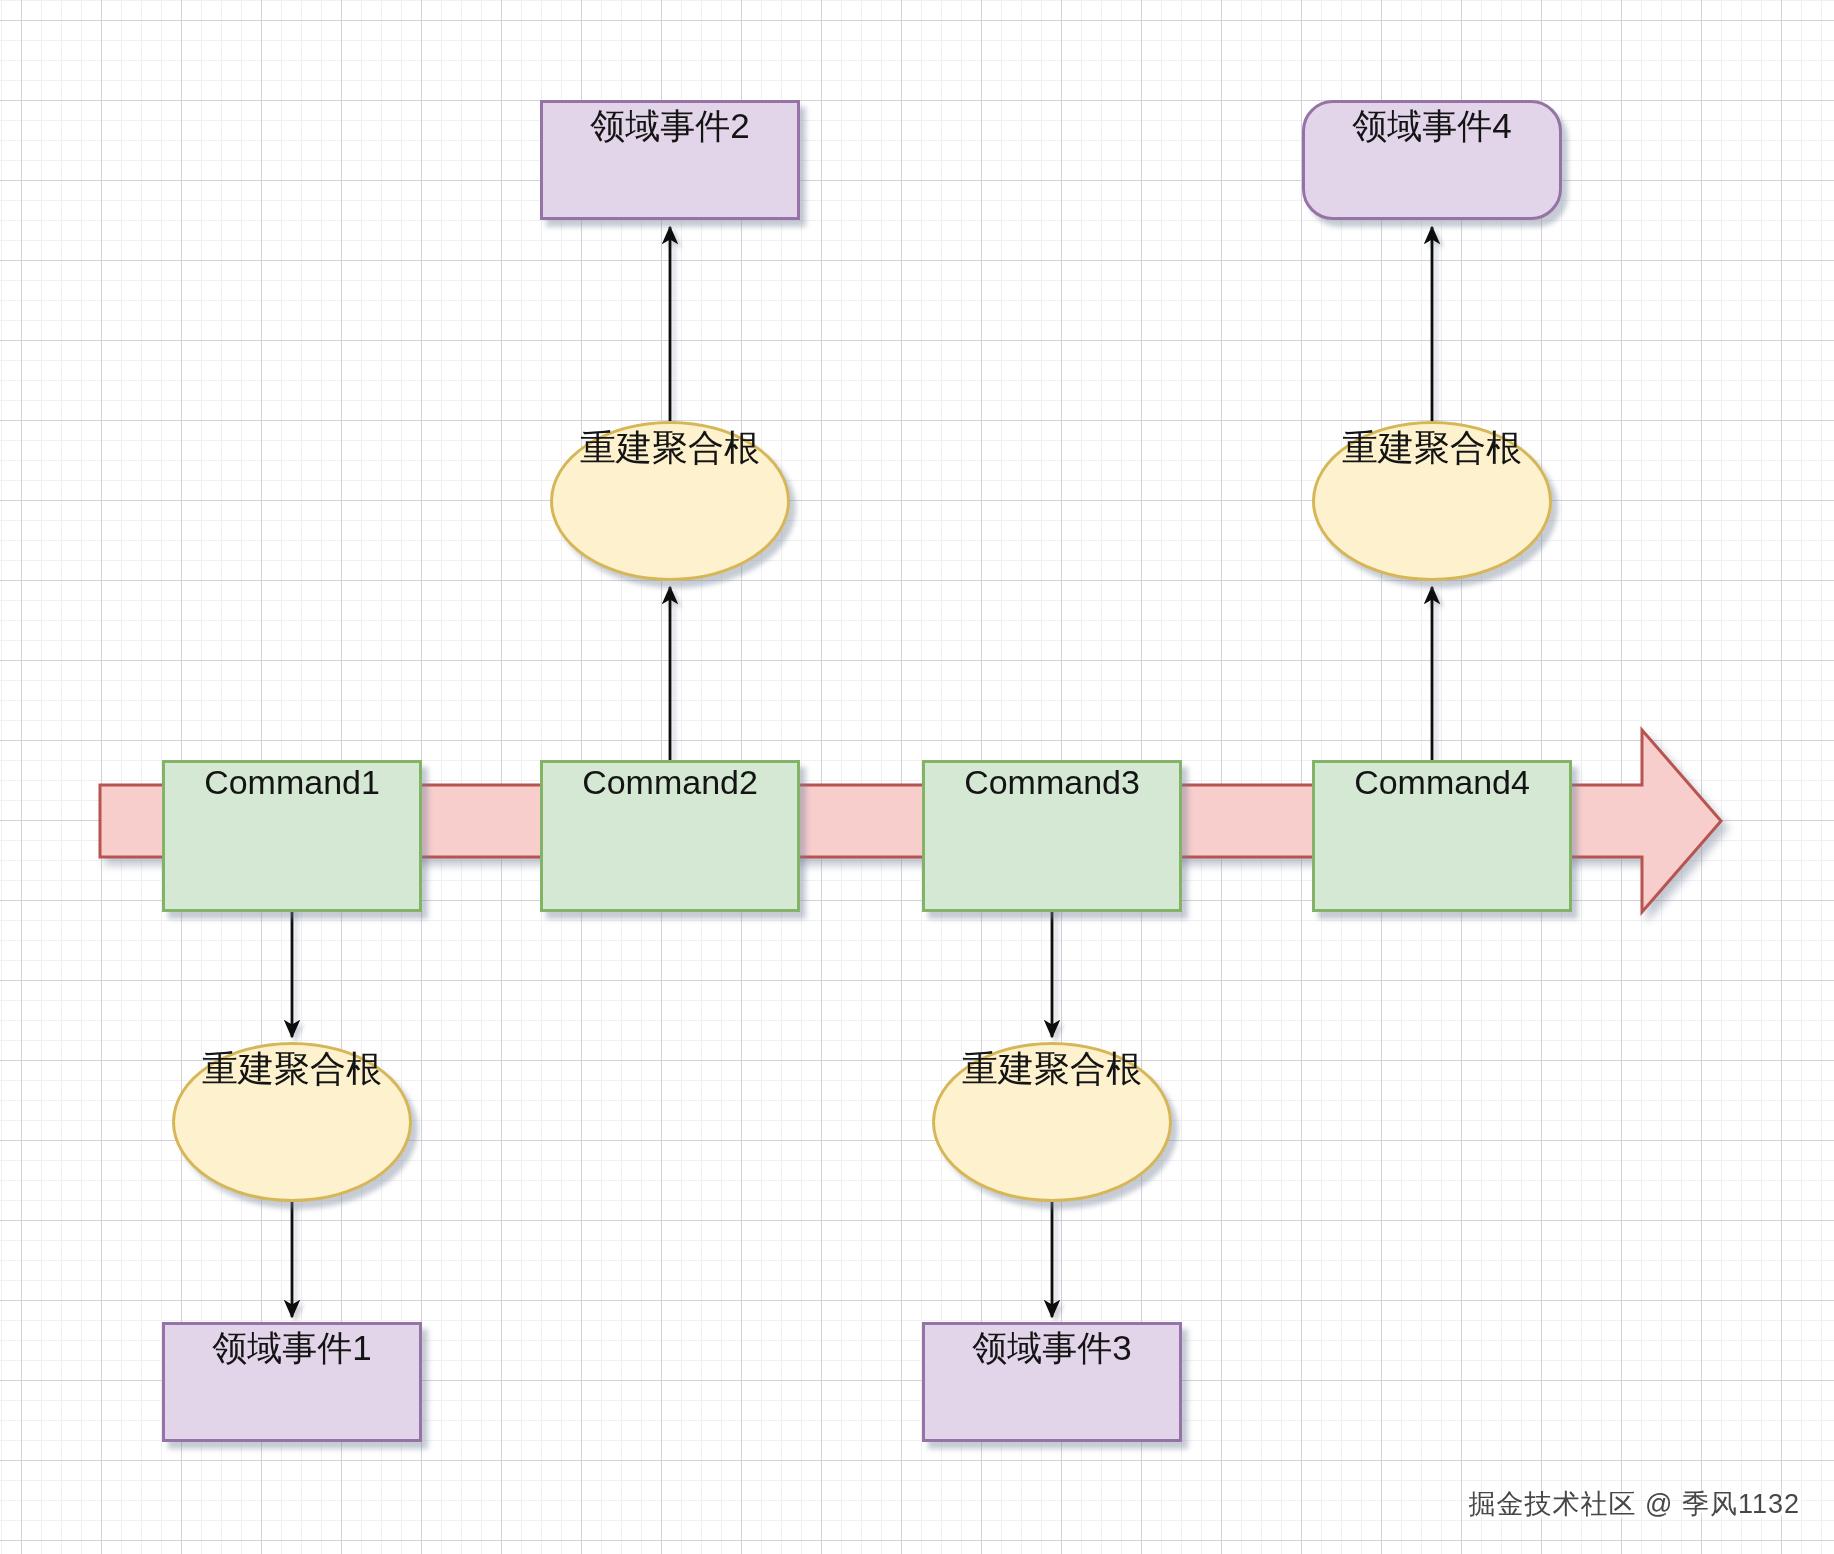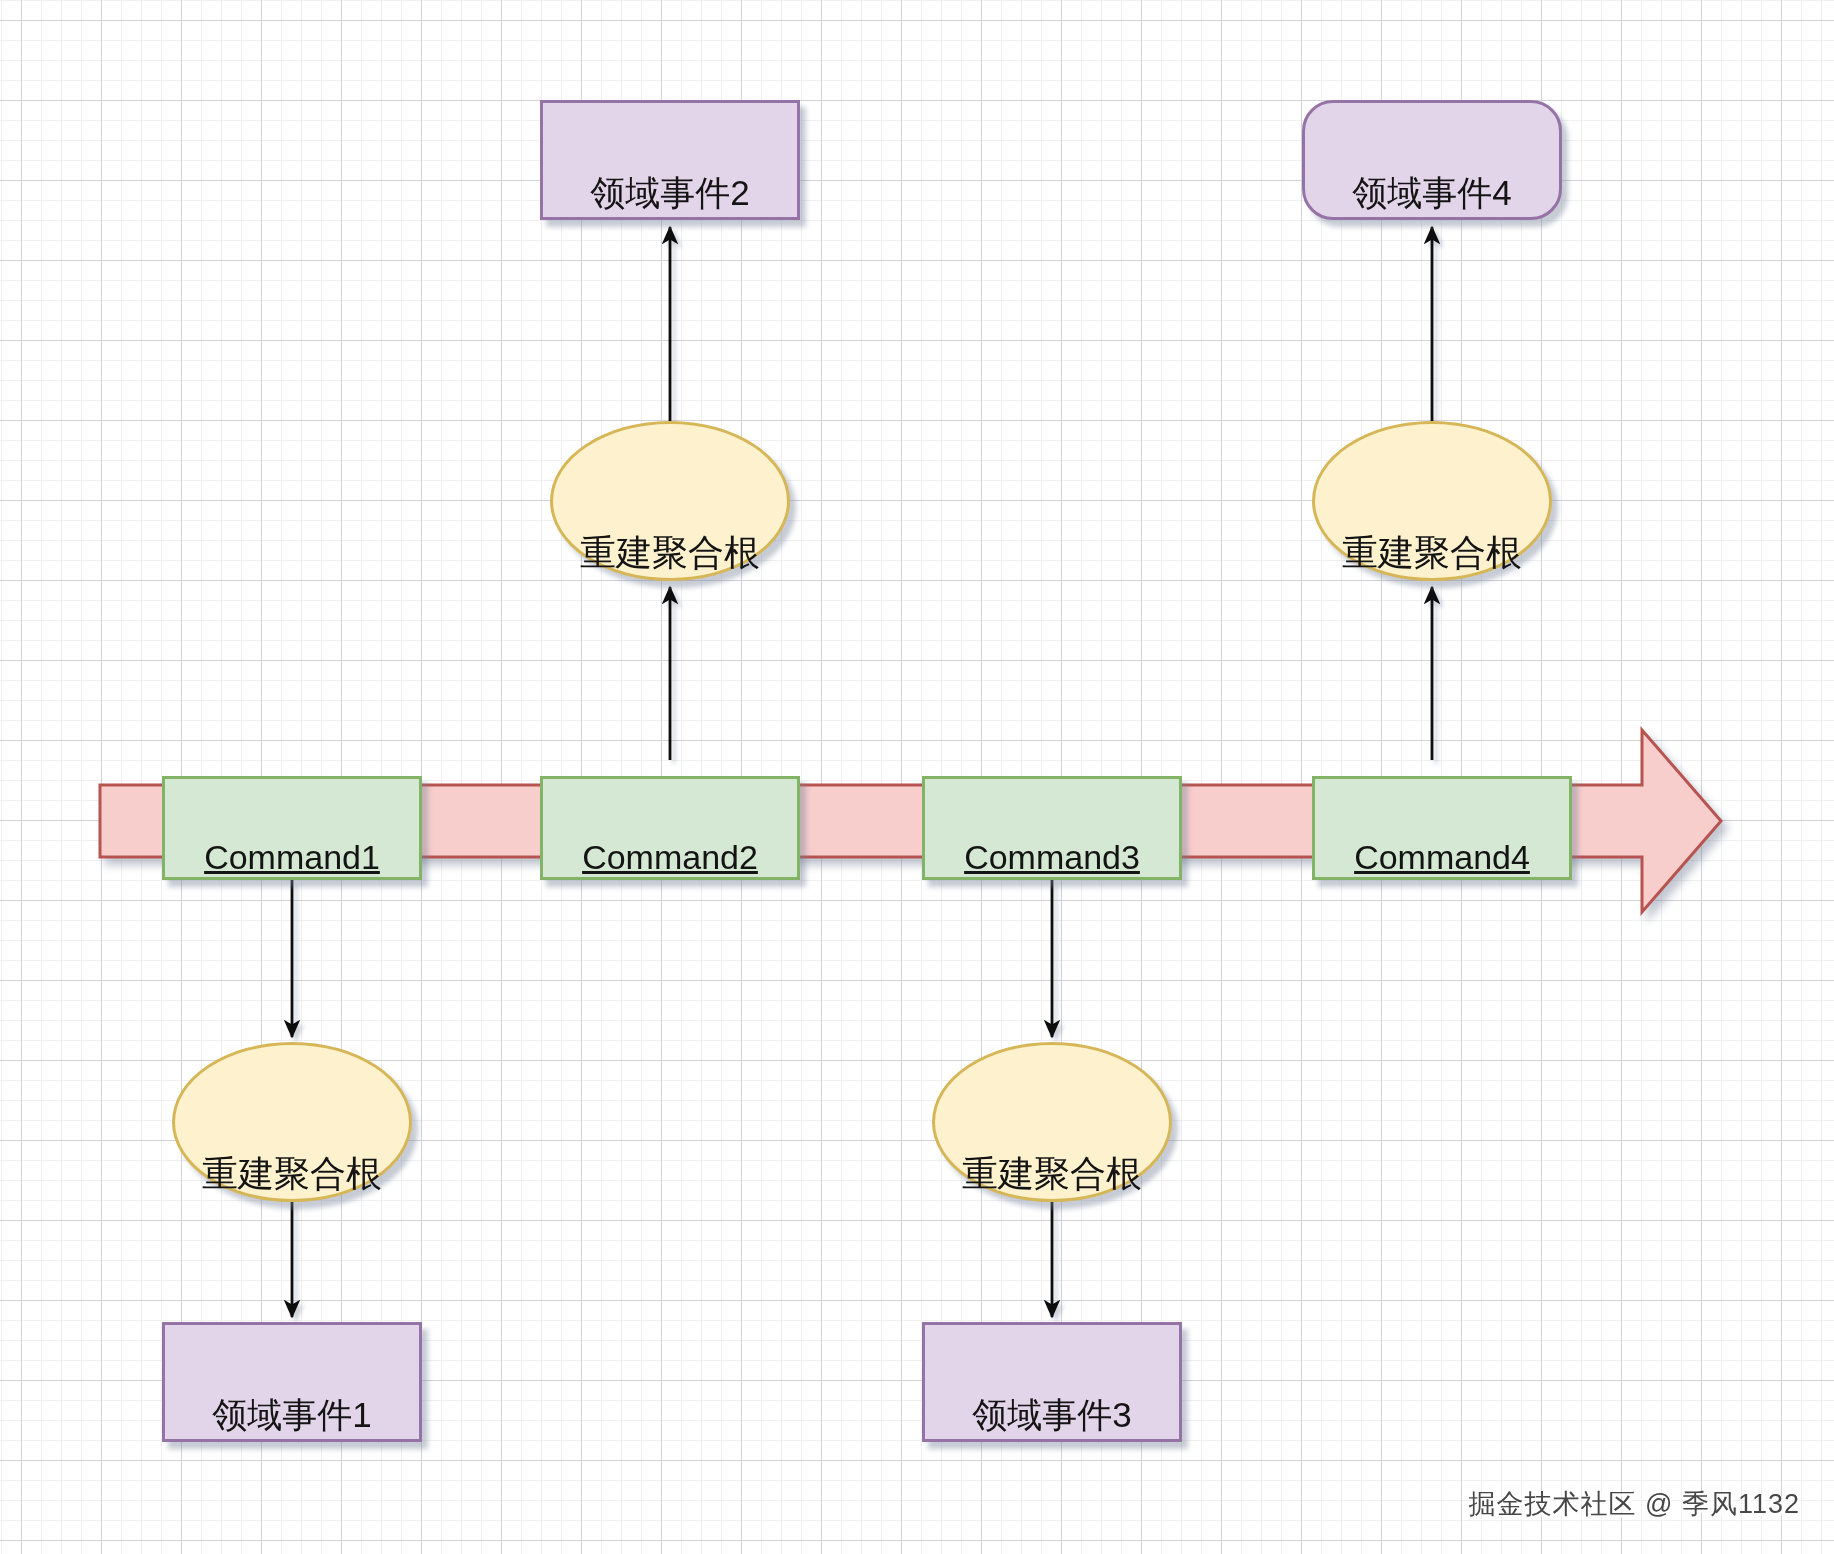--- a/index.html
+++ b/index.html
@@ -47,35 +47,34 @@
     stroke: #0d0d0d;
     stroke-width: 2.8;
   }
   #arrowhead path { fill: #0d0d0d; }
 
   
   .node {
     position: absolute;
     z-index: 2;
     display: flex;
-    align-items: flex-end;
+    align-items: flex-start;
     justify-content: center;
     text-align: center;
     color: #141414;
     box-sizing: border-box;
   }
   .command-box {
     width: 260px;
-    height: 104px;
-    top: 776px;
+    height: 152px;
+    top: 760px;
     background: #d5e8d4;
     border: 3px solid #82b366;
     font-size: 34px;
     box-shadow: 6px 7px 5px rgba(120,130,152,0.42);
-    text-decoration: underline;
   }
   .event-box {
     width: 260px;
     height: 120px;
     background: #e3d5e9;
     border: 3px solid #9673a6;
     font-size: 35px;
     box-shadow: 6px 7px 5px rgba(120,130,152,0.42);
   }
   .rebuild-ellipse {

